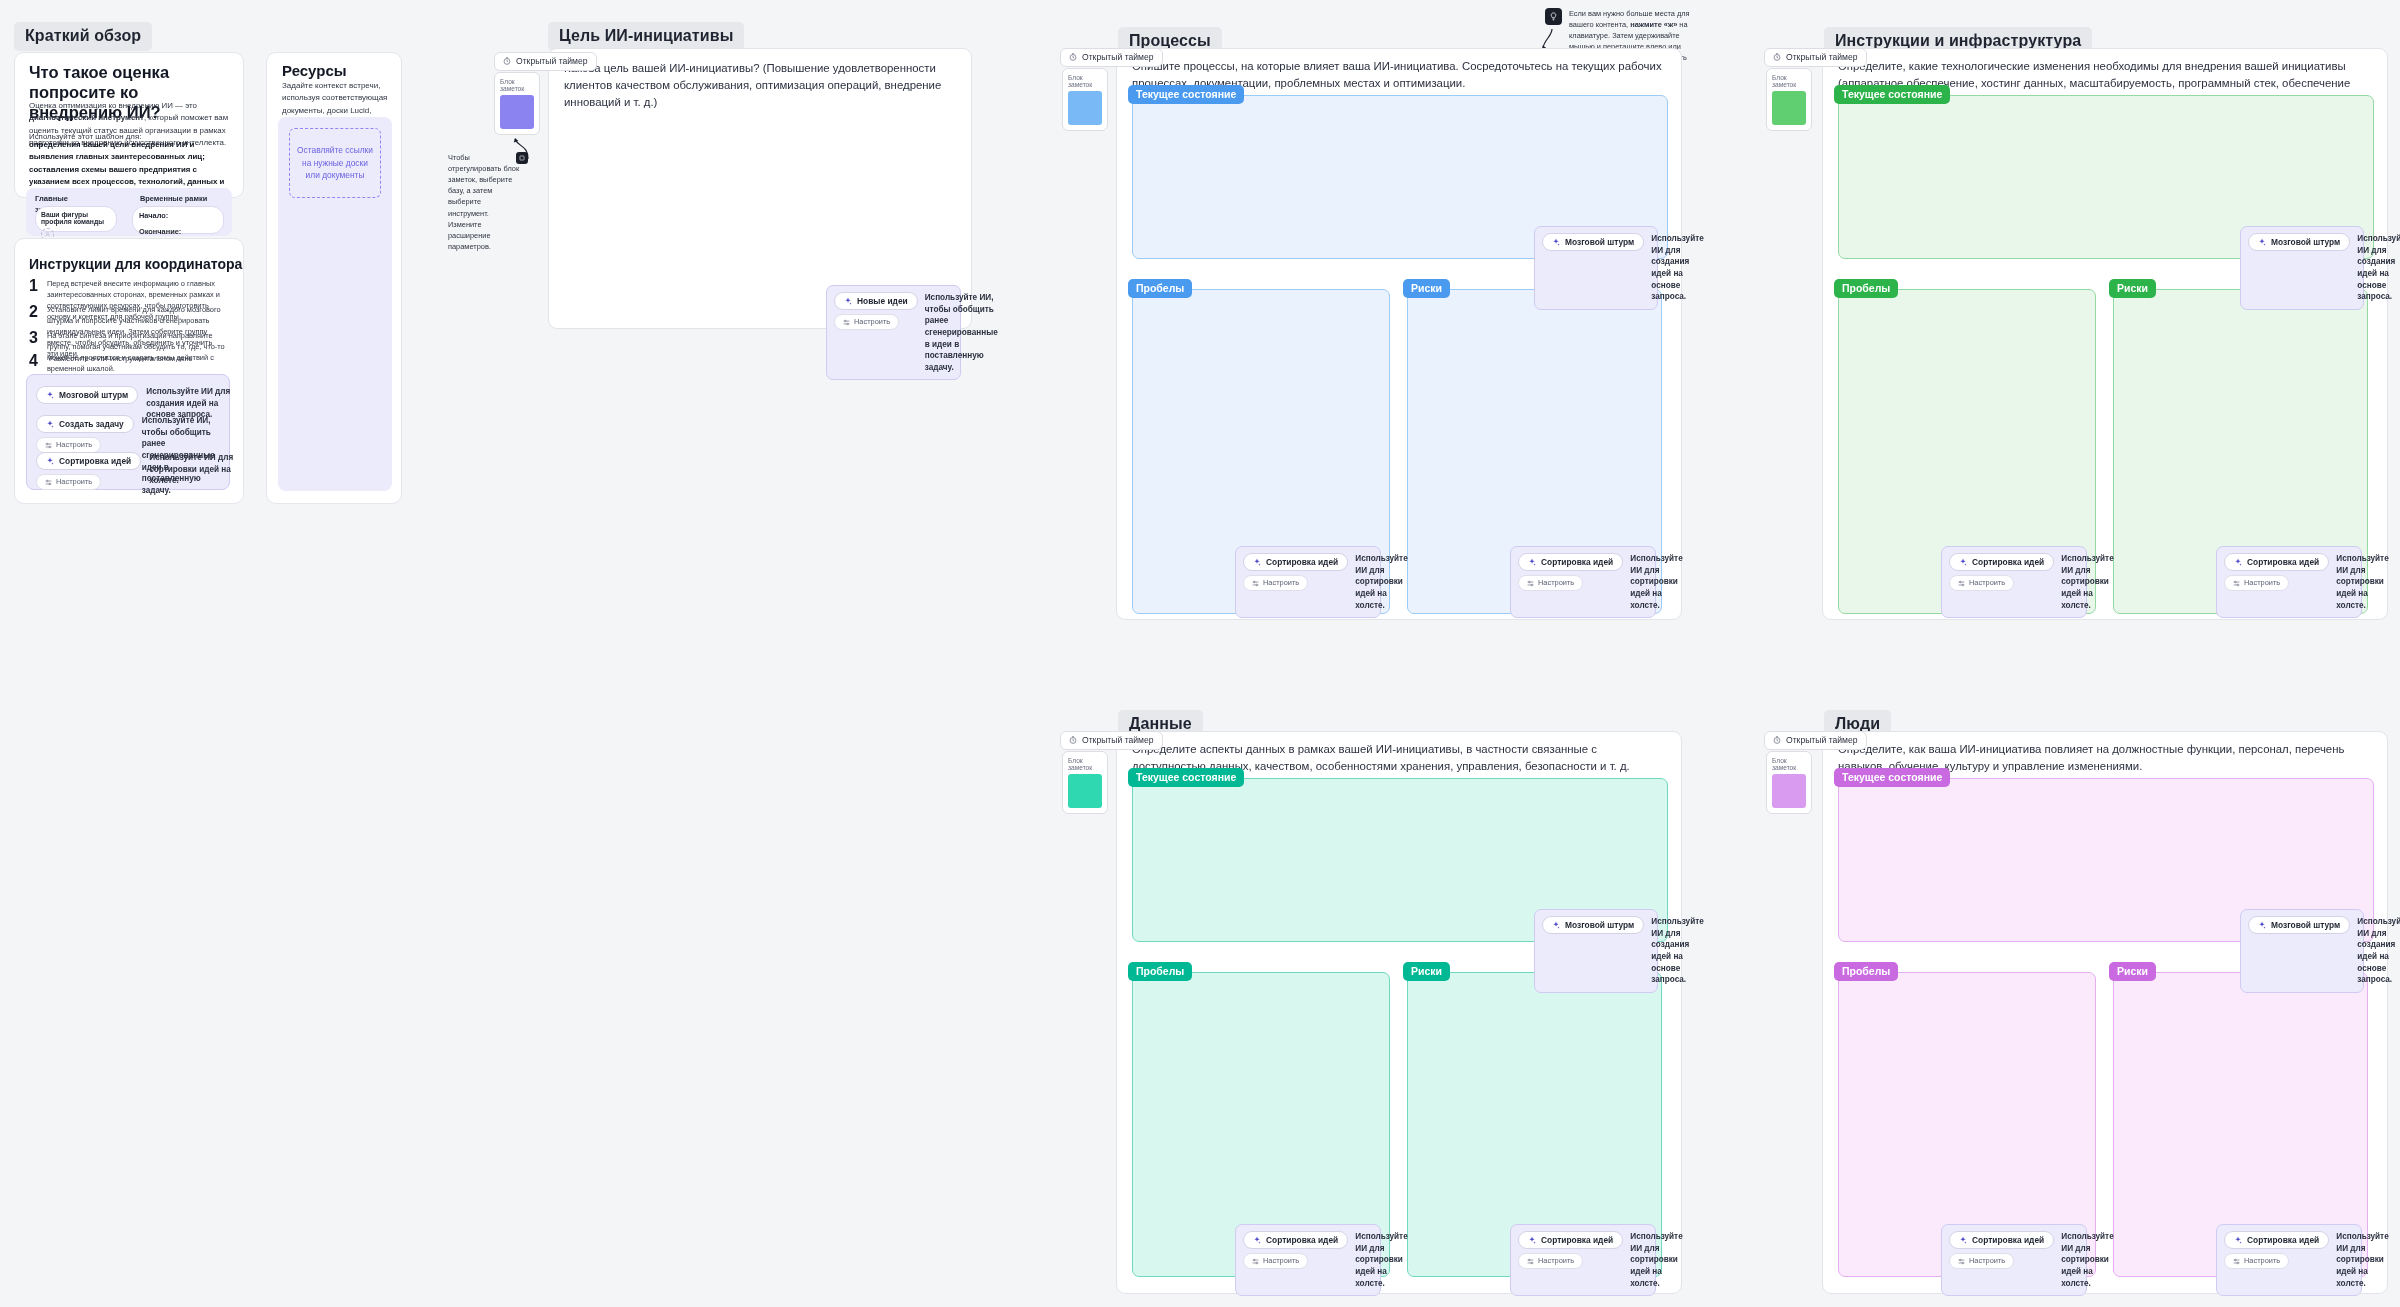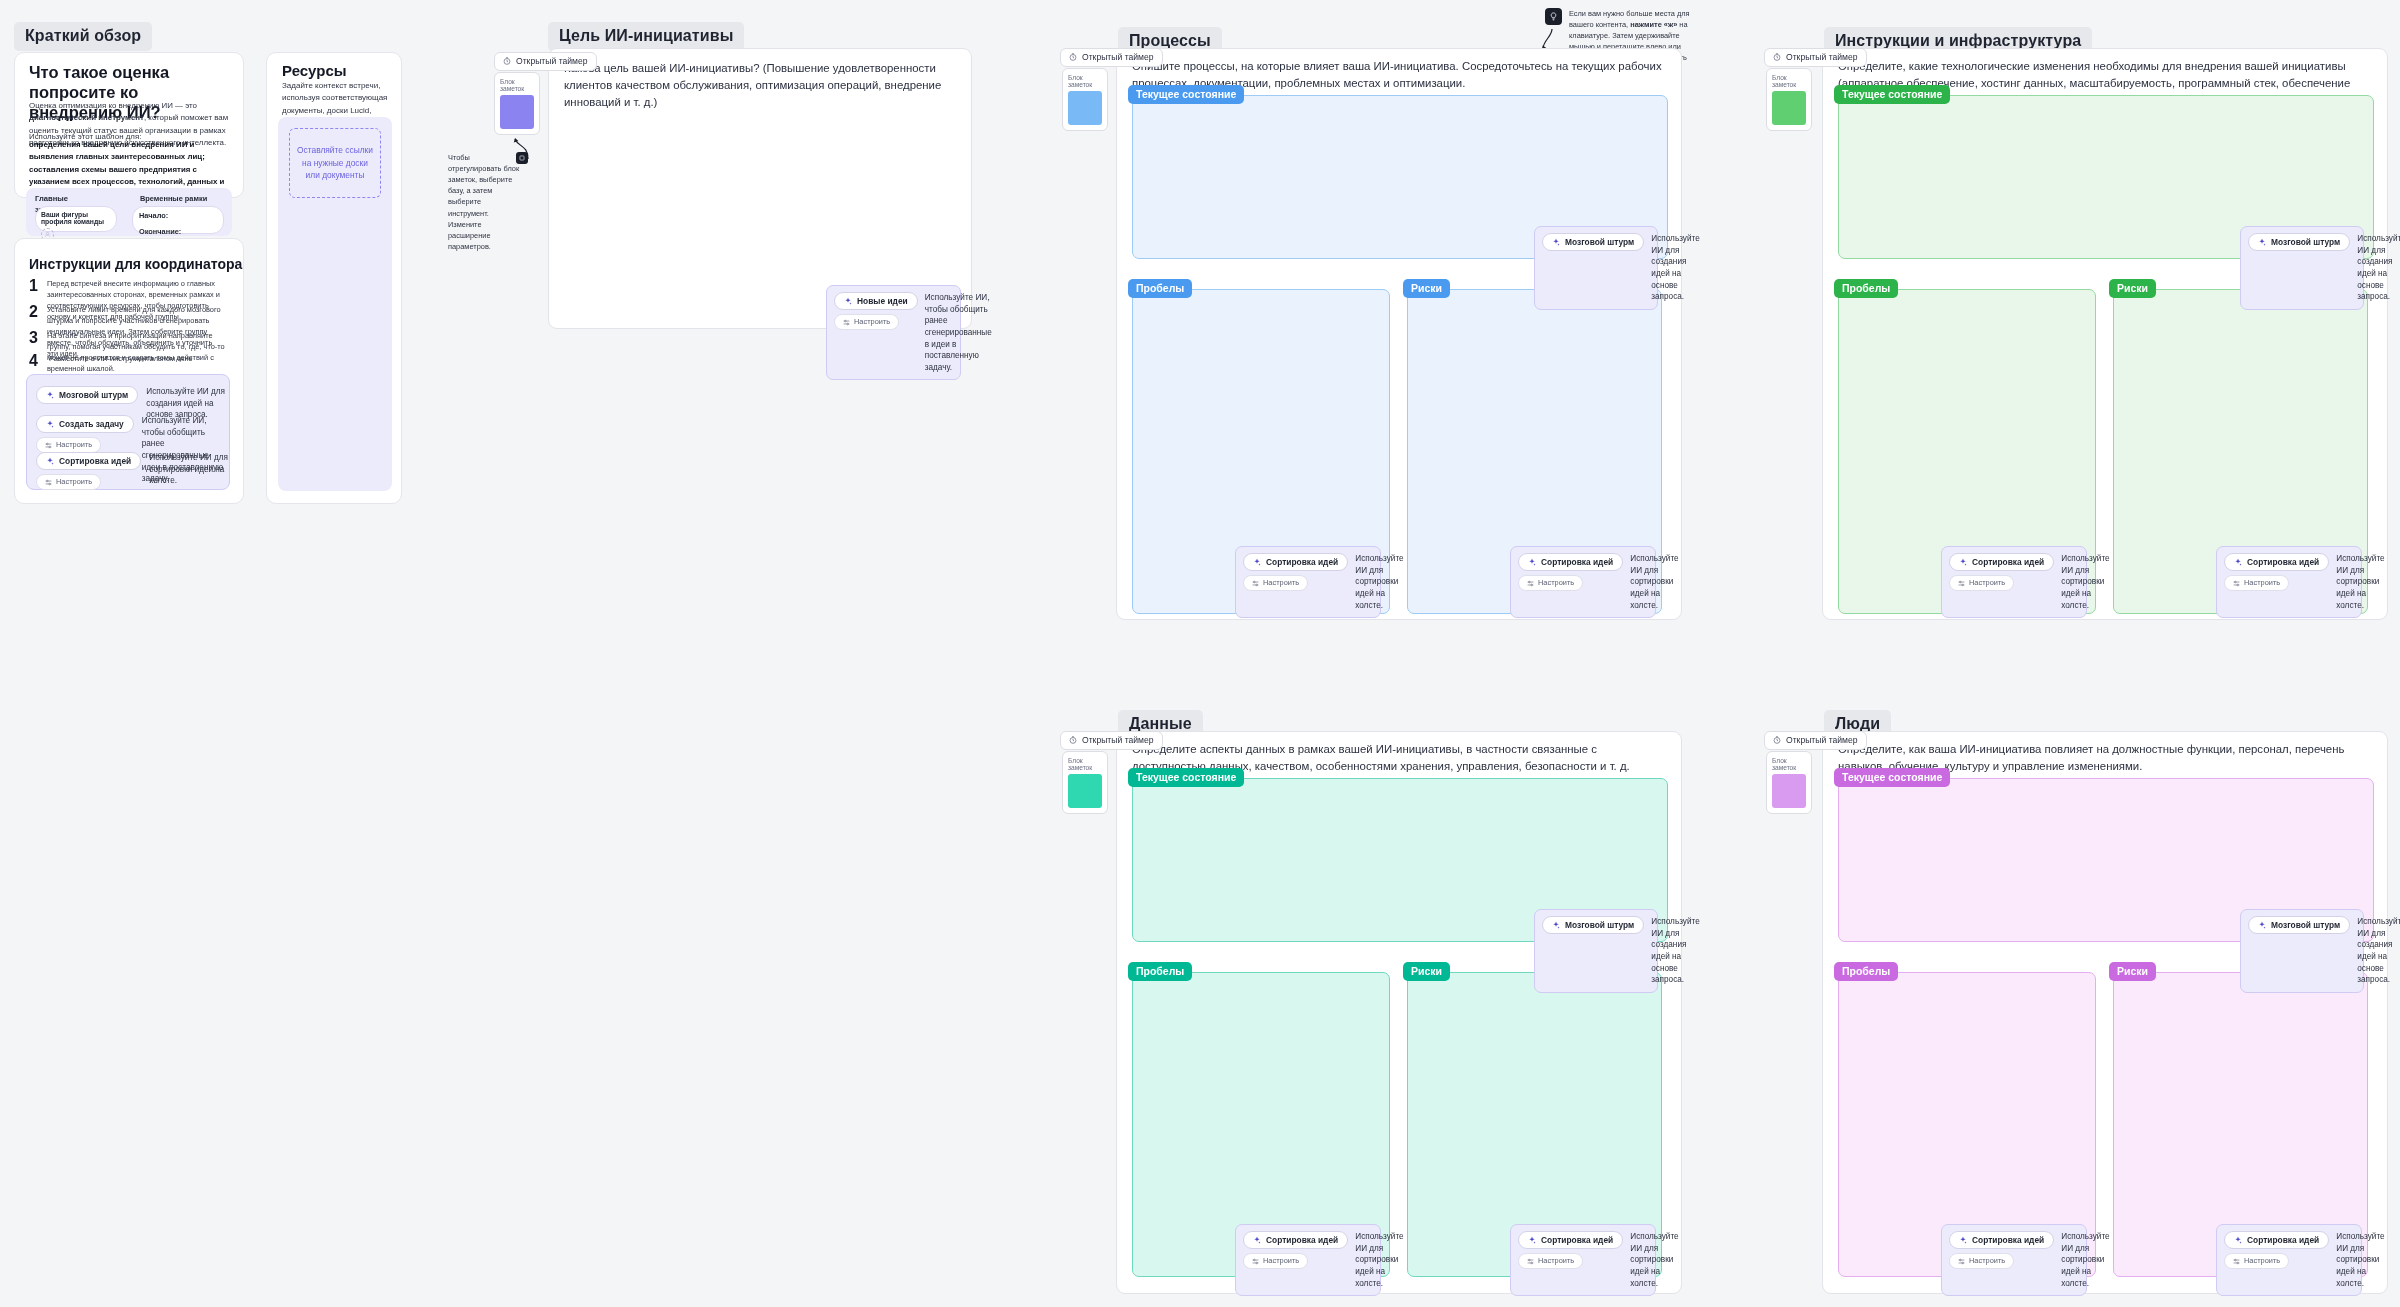--- a/index.html
+++ b/index.html
@@ -60,21 +60,21 @@
     background: #fff; border: 1px solid #d4d2e6; border-radius: 14px;
     padding: 4px 9px; font-size: 8.4px; font-weight: 600; color: #1f2430;
     white-space: nowrap; line-height: 1;
   }
   .ai-sub {
     display: flex; align-items: center; gap: 4px;
     background: #fff; border: 1px solid #e0dfec; border-radius: 11px;
     padding: 3px 8px; font-size: 7.4px; color: #5a5f72;
     white-space: nowrap; width: max-content; line-height: 1;
   }
-  .ai-text { font-size: 8.2px; line-height: 1.42; color: #2c3140; max-width: 86px; }
+  .ai-text { font-size: 8.2px; line-height: 1.42; color: #2c3140; max-width: 86px; font-weight: bold; }
   .spark { width: 8px; height: 8px; flex: 0 0 8px; }
   .slider-ic { width: 7px; height: 7px; flex: 0 0 7px; }
 
   
   .timer-btn {
     position: absolute; display: flex; align-items: center; gap: 5px;
     background: #fff; border: 1px solid #dcdee4; border-radius: 6px;
     padding: 4px 8px; font-size: 8.6px; color: #2c3140; white-space: nowrap;
     z-index: 6; line-height: 1;
   }

